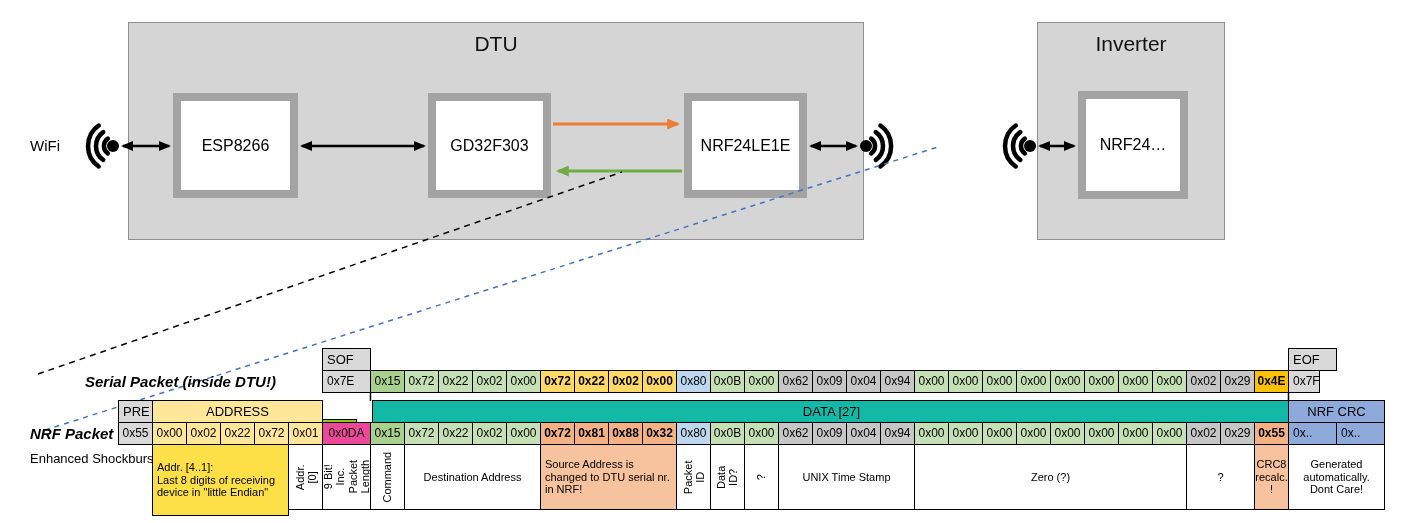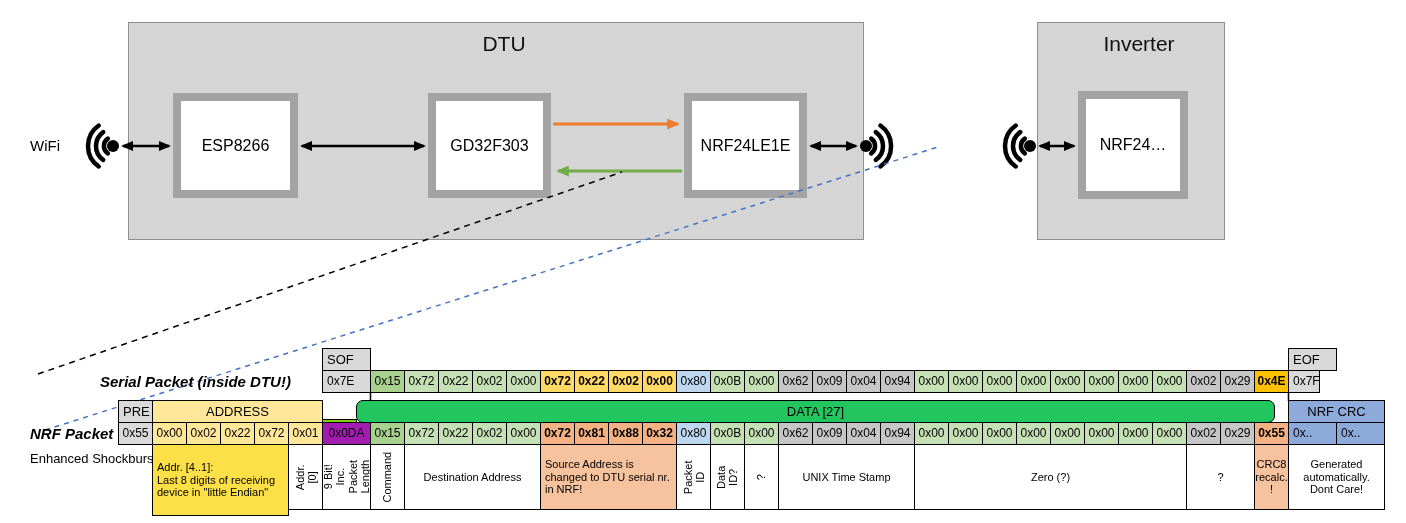--- a/index.html
+++ b/index.html
@@ -1,19 +1,19 @@
 <!DOCTYPE html>
 <html><head>
 <meta charset="utf-8">
 <style>
   html,body{margin:0;padding:0;background:#fff;}
   #root{position:relative;width:1406px;height:523px;background:#fff;overflow:hidden;
         font-family:"Liberation Sans",sans-serif;color:#000;}
   .graybox{position:absolute;background:#d5d5d5;border:1px solid #8f8f8f;box-sizing:border-box;}
-  .boxtitle{position:absolute;text-align:center;font-size:21px;color:#111;margin-left:8px;}
+  .boxtitle{position:absolute;text-align:center;font-size:21px;color:#111;}
   .module{position:absolute;background:#fff;border:8px solid #a3a3a3;box-sizing:border-box;
           display:flex;align-items:center;justify-content:center;font-size:16px;}
   .wifilabel{position:absolute;font-size:15px;}
   svg.overlay{position:absolute;left:0;top:0;pointer-events:none;}
   .cell{position:absolute;border:1px solid #000;box-sizing:border-box;background:#fff;
         display:flex;align-items:center;justify-content:center;font-size:12px;line-height:1.05;}
   .hdr{font-size:13px;}
   .hdrL{justify-content:flex-start;padding-left:4px;}
   .bold{font-weight:bold;}
   .ann{font-size:11px;line-height:1.15;white-space:pre-line;text-align:center;padding:1px 8px;}
@@ -84,37 +84,37 @@
     <line x1="553" y1="124" x2="678" y2="124" stroke-width="3" marker-end="url(#mO)" stroke="#ED7D31"></line>
     <line x1="682" y1="171" x2="558" y2="171" stroke-width="3" marker-end="url(#mG)" stroke="#70AD47"></line>
 
     <line x1="38" y1="374" x2="622" y2="172" stroke-width="1.5" stroke-dasharray="6 5" stroke="#000000"></line>
     <line x1="45" y1="430" x2="938" y2="147" stroke-width="1.5" stroke-dasharray="5 5" stroke="#4472C4"></line>
 
     <line x1="370.5" y1="391" x2="370.5" y2="401" stroke="#000" stroke-width="1.5"></line>
     <line x1="1288.5" y1="391" x2="1288.5" y2="401" stroke="#000" stroke-width="1.5"></line>
   </svg>
 
-  <div class="plabel" style="left:100px;top:373px;">Serial Packet (inside DTU!)</div>
+  <div class="plabel" style="left:85px;top:373px;">Serial Packet (inside DTU!)</div>
   <div class="plabel" style="left:30px;top:425px;">NRF Packet</div>
   <div class="sublabel" style="left:30px;top:451px;">Enhanced Shockburst</div>
 
   <div class="cell hdr hdrL" style="left:322px;top:348px;width:49px;height:23px;background:#D9D9D9;">SOF</div>
   <div class="cell hdrL" style="left:322px;top:370px;width:49px;height:23px;background:#D9D9D9;">0x7E</div>
   <div class="cell hdr hdrL" style="left:1288px;top:348px;width:49px;height:23px;background:#D9D9D9;">EOF</div>
   <div class="cell hdrL" style="left:1288px;top:370px;width:32px;height:23px;background:#D9D9D9;">0x7F</div>
 
   <div class="cell hdr hdrL" style="left:118px;top:400px;width:35px;height:23px;background:#D9D9D9;">PRE</div>
   <div class="cell hdr" style="left:152px;top:400px;width:171px;height:23px;background:#FFE699;">ADDRESS</div>
   <div class="cell hdr hdrL" style="left:322px;top:419px;width:35px;height:23px;background:#84cc16;">PCF</div>
-  <div class="cell hdr" style="left:356px;top:400px;width:919px;height:23px;background:#22c55e;border-radius:7px;">DATA [27]</div>
+  <div class="cell hdr" style="left:372px;top:400px;width:919px;height:23px;background:#14b8a6;">DATA [27]</div>
   <div class="cell hdr" style="left:1288px;top:400px;width:97px;height:23px;background:#8EAADB;">NRF CRC</div>
 
   <div class="cell" style="left:118px;top:422px;width:35px;height:23px;background:#D9D9D9;">0x55</div>
-  <div class="cell" style="left:322px;top:422px;width:49px;height:23px;background:#a21caf;">0x0DA</div>
+  <div class="cell" style="left:322px;top:422px;width:49px;height:23px;background:#ec4899;">0x0DA</div>
 
 <div class="cell " style="left: 370px; top: 370px; width: 35px; height: 23px; background: rgb(169, 209, 142);">0x15</div>
     <div class="cell " style="left: 404px; top: 370px; width: 35px; height: 23px; background: rgb(197, 224, 180);">0x72</div>
     <div class="cell " style="left: 438px; top: 370px; width: 35px; height: 23px; background: rgb(197, 224, 180);">0x22</div>
     <div class="cell " style="left: 472px; top: 370px; width: 35px; height: 23px; background: rgb(197, 224, 180);">0x02</div>
     <div class="cell " style="left: 506px; top: 370px; width: 35px; height: 23px; background: rgb(197, 224, 180);">0x00</div>
     <div class="cell bold" style="left: 540px; top: 370px; width: 35px; height: 23px; background: rgb(255, 217, 102);">0x72</div>
     <div class="cell bold" style="left: 574px; top: 370px; width: 35px; height: 23px; background: rgb(255, 217, 102);">0x22</div>
     <div class="cell bold" style="left: 608px; top: 370px; width: 35px; height: 23px; background: rgb(255, 217, 102);">0x02</div>
     <div class="cell bold" style="left: 642px; top: 370px; width: 35px; height: 23px; background: rgb(255, 217, 102);">0x00</div>

